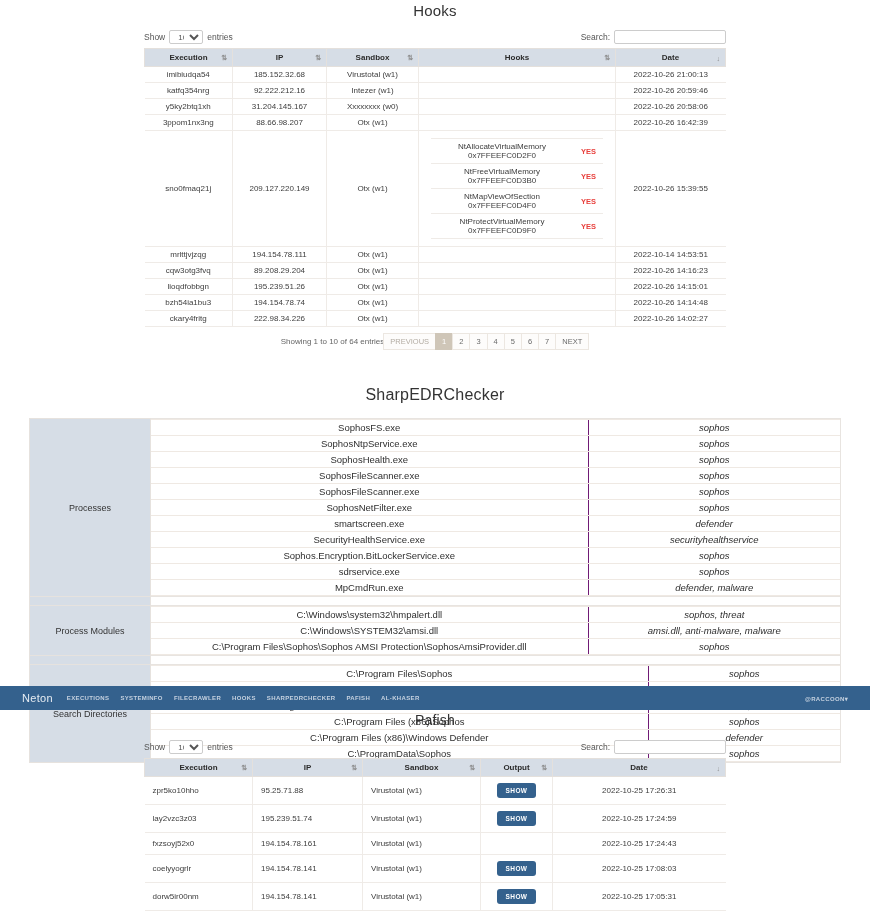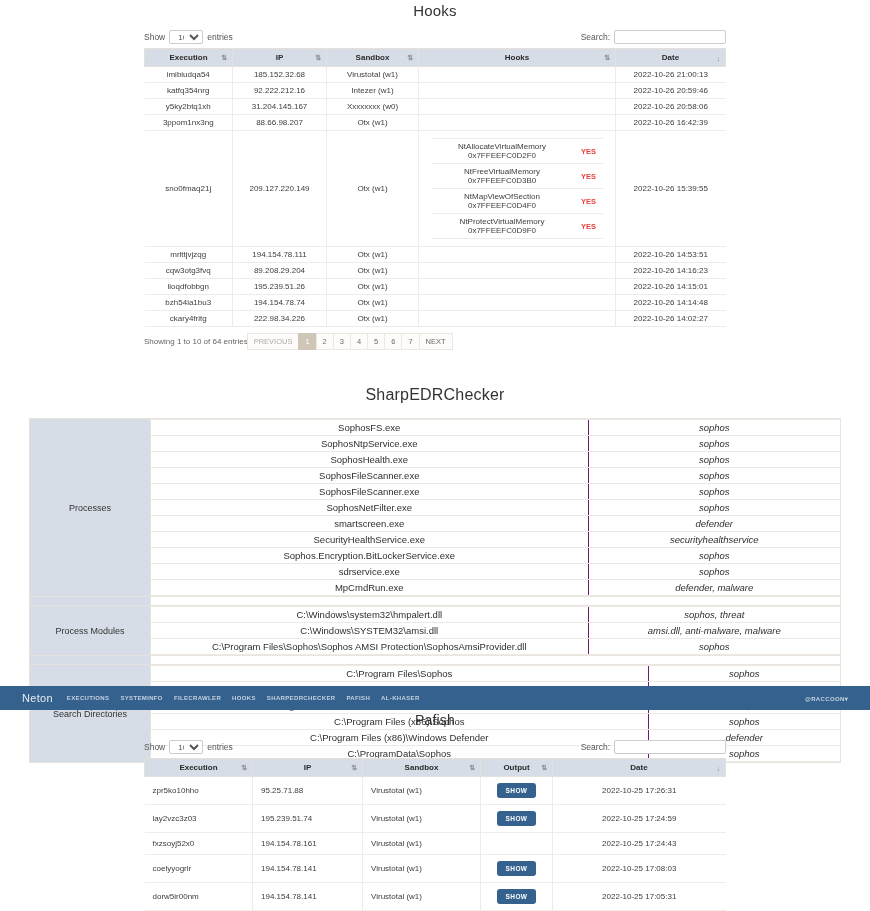--- a/index.html
+++ b/index.html
@@ -62,21 +62,21 @@
     border: 1px solid #efebe7;
     border-left: none; border-right: none;
     padding: 3px 6px;
     text-align: center;
     font-size: 8px;
     color: #3d3d3d;
     vertical-align: middle;
   }
   table.dt tbody td.col-sep { border-left: 1px solid #efebe7; }
   .dt-bottom {
-    display: flex; justify-content: flex-start; align-items: center;
+    display: flex; justify-content: center; align-items: center;
     font-size: 8px; color: #666; margin-top: 6px;
   }
   .pager { display: flex; }
   .pager .pg {
     border: 1px solid #ece7e1; padding: 3px 6px; font-size: 7.5px;
     color: #b3aca3; background: #fdfcfb; margin-left: -1px; cursor: pointer;
   }
   .pager .pg.num { color: #6b6b6b; min-width: 16px; text-align: center; }
   .pager .pg.active { background: #cfc6b8; color: #fff; border-color: #cfc6b8; }
   .pager .pg.next { color: #6b6b6b; }
@@ -239,21 +239,21 @@
                   </tbody>
                 </table>
               </td>
               <td class="col-sep">2022-10-26 15:39:55</td>
             </tr>
             <tr>
               <td>mrlttjvjzqg</td>
               <td class="col-sep">194.154.78.111</td>
               <td class="col-sep">Otx (w1)</td>
               <td class="col-sep" style="padding:3px 6px"></td>
-              <td class="col-sep">2022-10-26 14:53:51</td>
+              <td class="col-sep">2022-10-14 14:53:51</td>
             </tr>
             <tr>
               <td>cqw3otg3fvq</td>
               <td class="col-sep">89.208.29.204</td>
               <td class="col-sep">Otx (w1)</td>
               <td class="col-sep" style="padding:3px 6px"></td>
               <td class="col-sep">2022-10-26 14:16:23</td>
             </tr>
             <tr>
               <td>lioqdfobbgn</td>

